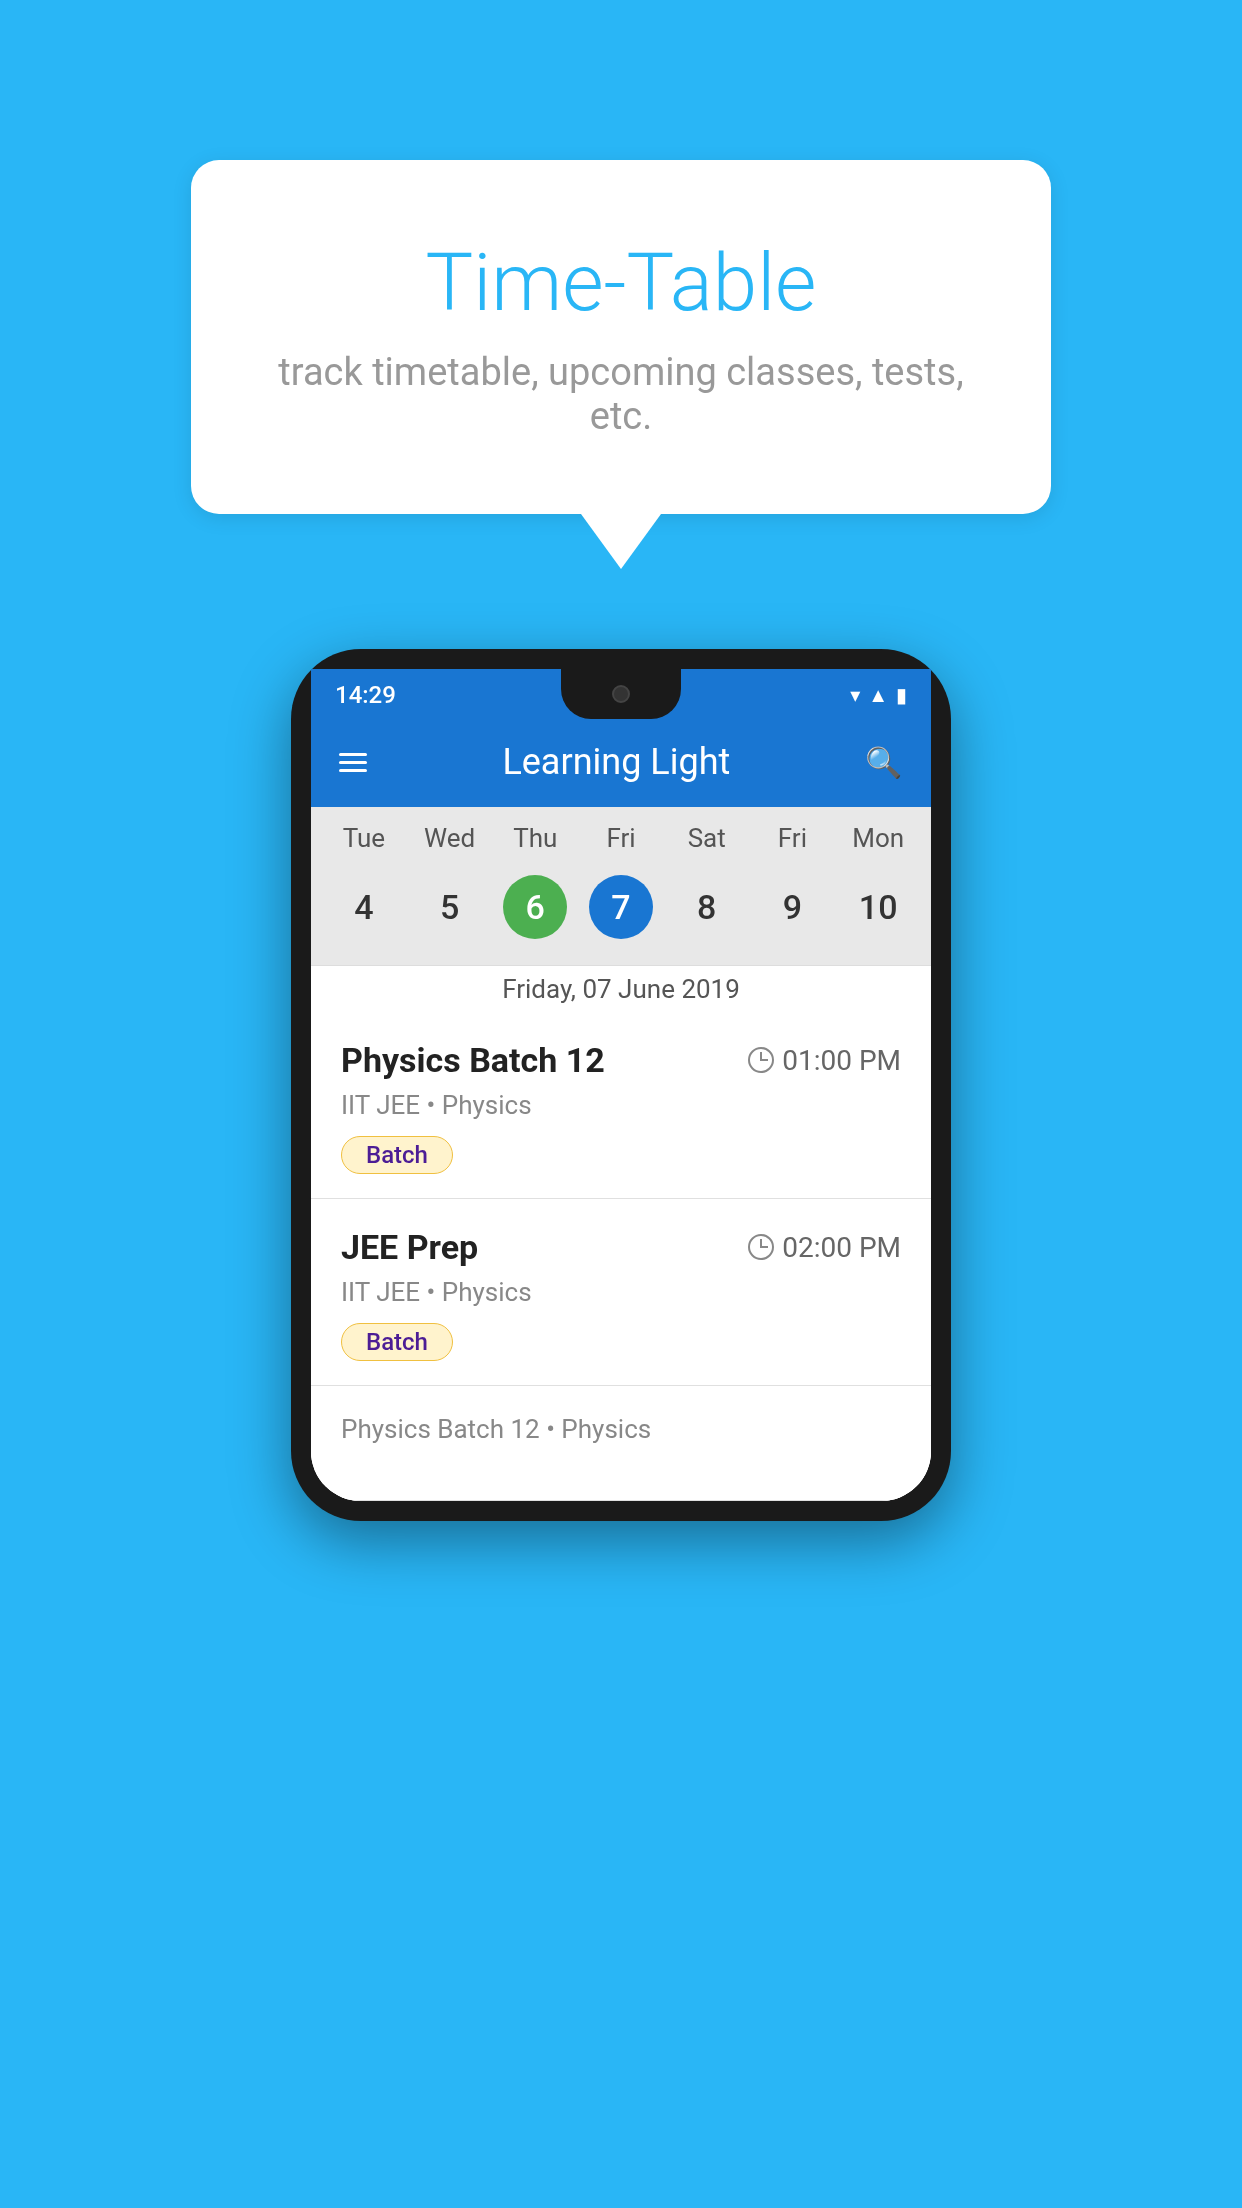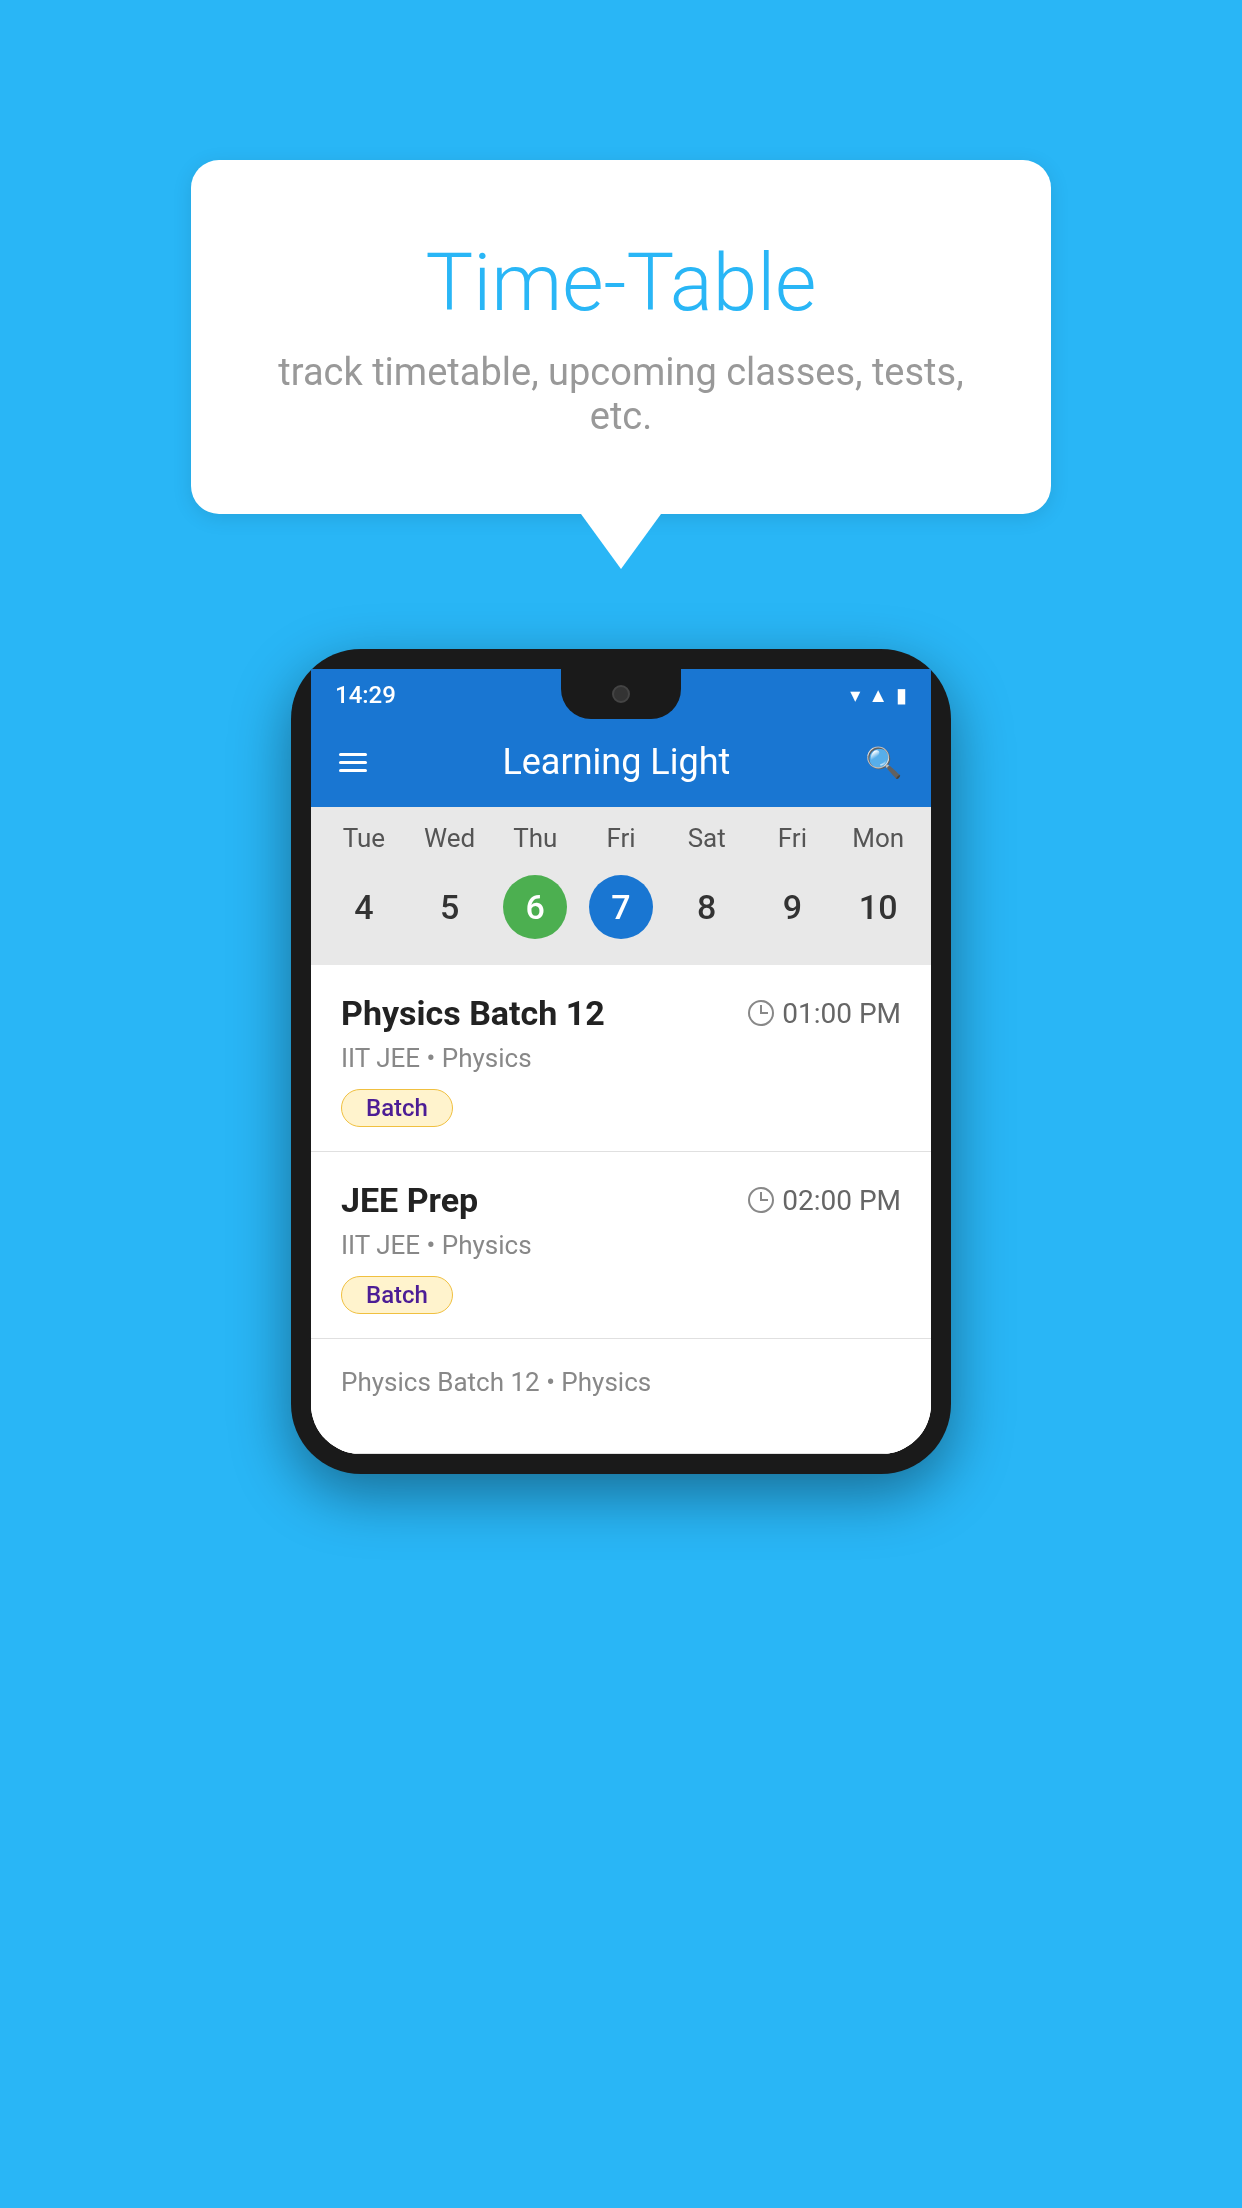--- a/index.html
+++ b/index.html
@@ -379,20 +379,21 @@
             <div class="calendar-date-circle">8</div>
           </div>
           <div class="calendar-date">
             <div class="calendar-date-circle">9</div>
           </div>
           <div class="calendar-date">
             <div class="calendar-date-circle">10</div>
           </div>
         </div>
 
+        <div class="calendar-selected-date">Friday, 07 June 2019</div>
       </div>
 
       <div class="class-list">
 
         <div class="class-item">
           <div class="class-item-header">
             <span class="class-name">Physics Batch 12</span>
             <div class="class-time">
               <div class="clock-icon"></div>
               <span>01:00 PM</span>

